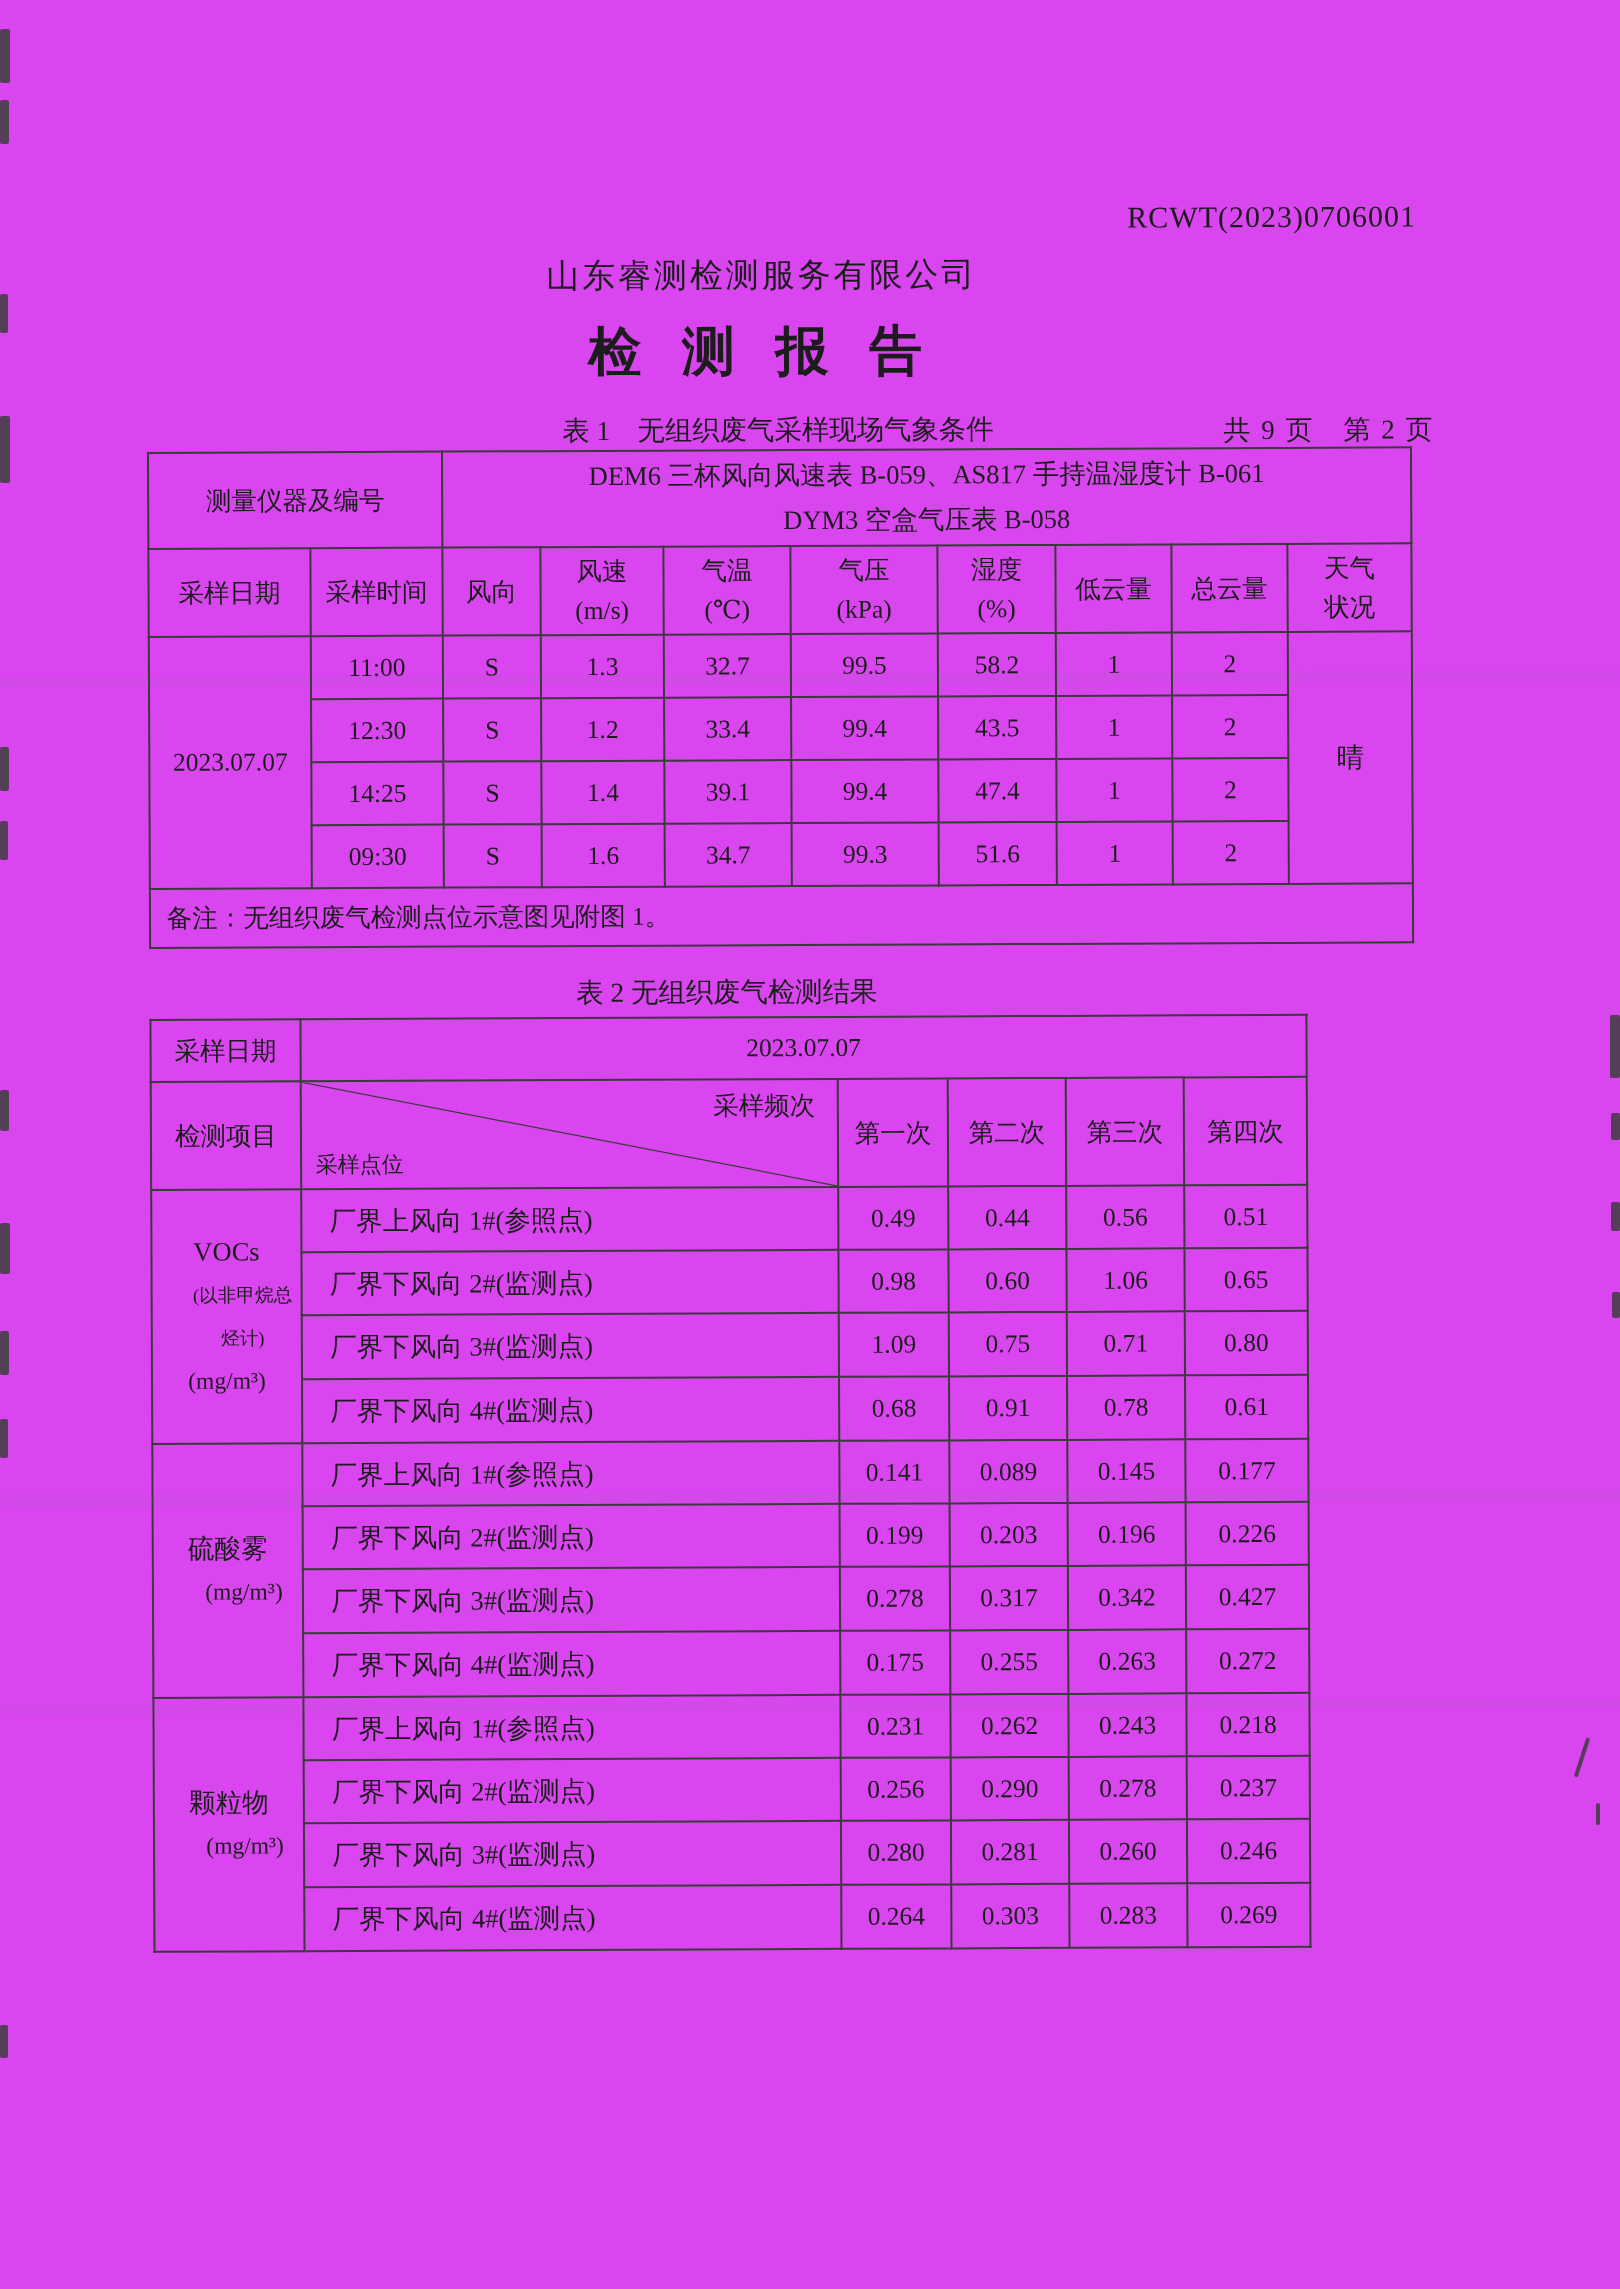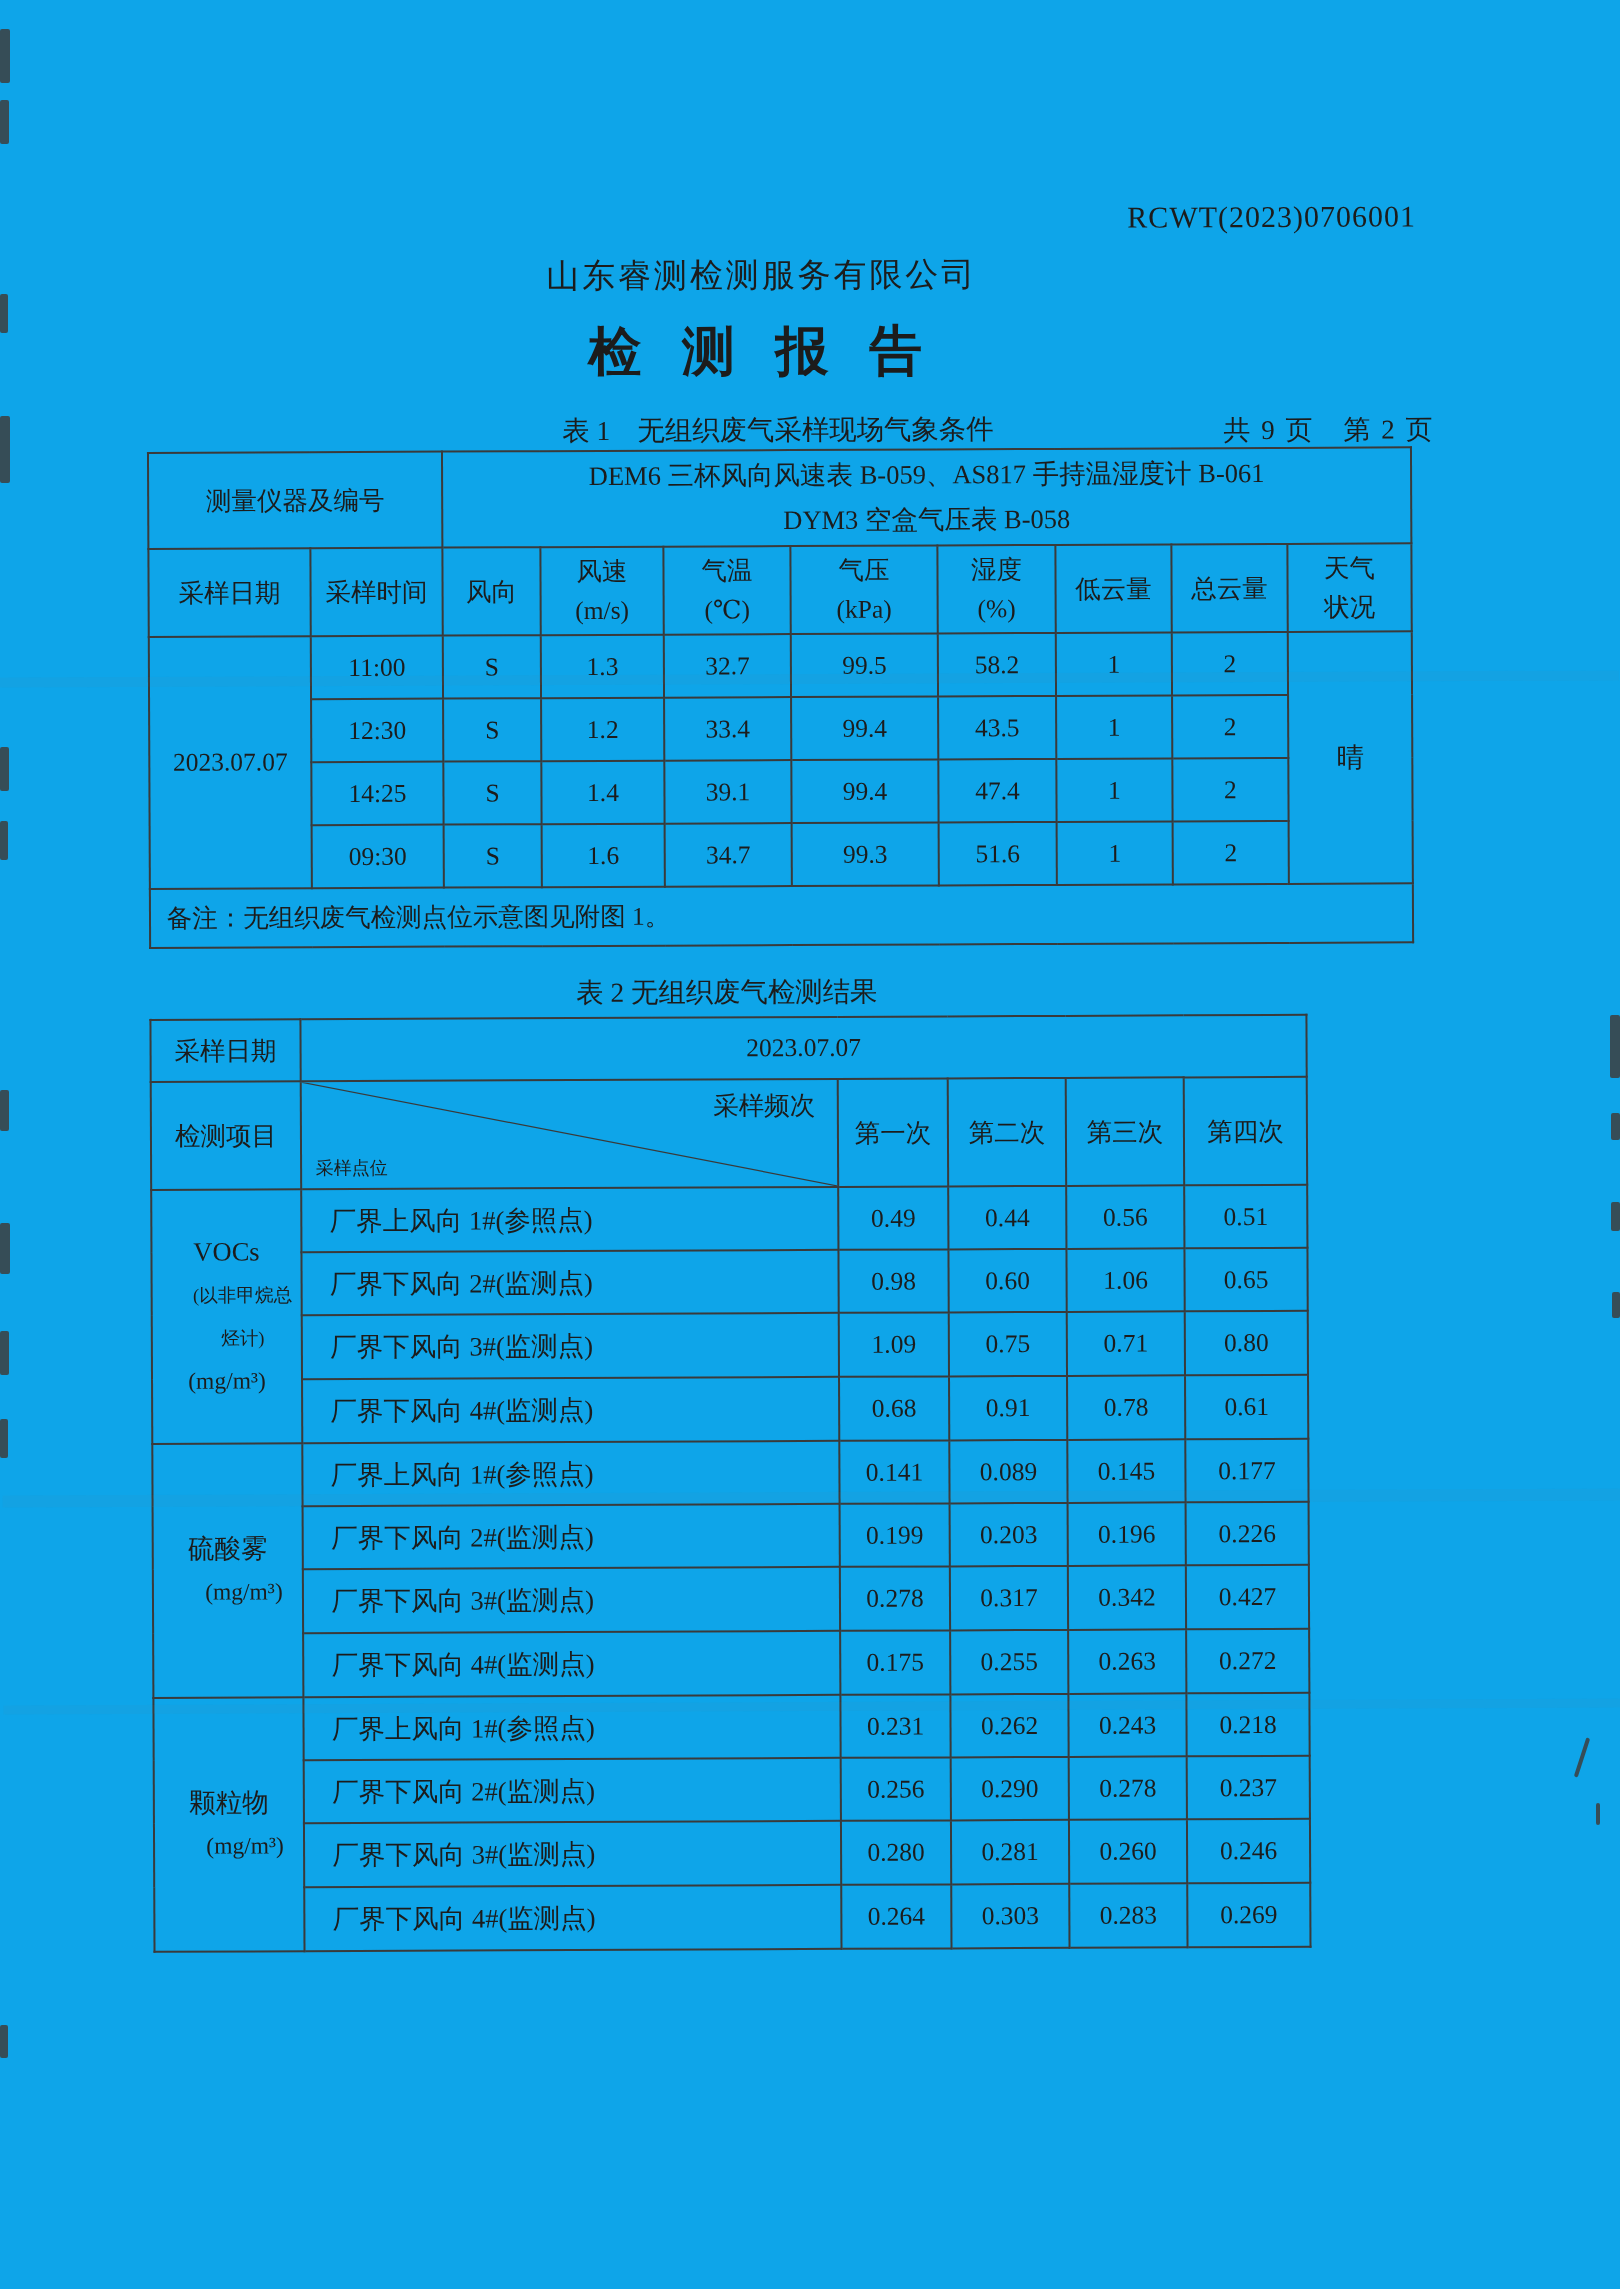--- a/index.html
+++ b/index.html
@@ -1,18 +1,18 @@
 <!DOCTYPE html>
 <html><head>
 <meta charset="utf-8">
 <style>
   html,body { margin:0; padding:0; background:#e8e8e6; }
   .sheet {
     position:relative; width:1620px; height:2290px; margin:0 auto;
-    background:#0ea5e9; overflow:hidden;
+    background:#d946ef; overflow:hidden;
     font-family:"Liberation Serif","DejaVu Serif",serif; color:#1c1c1c;
   }
   .tilt { position:absolute; inset:0; transform:rotate(-0.25deg); transform-origin:50% 40%; }
 
   .report-no { position:absolute; top:202px; left:980px; width:439px; text-align:right;
                font-size:30px; letter-spacing:1px; }
   .company   { position:absolute; top:253px; left:137px; width:1255px; text-align:center;
                font-size:33px; letter-spacing:2.9px; }
   .doc-title { position:absolute; top:316px; left:137px; width:1255px; text-align:center;
                font-size:53px; font-weight:bold; letter-spacing:13.7px; }
@@ -27,21 +27,21 @@
   td { border:2px solid #3a3a3a; text-align:center; vertical-align:middle;
        font-size:25.5px; padding:0; overflow:hidden; }
 
   .t1 .line, .t2 .line { line-height:39px; }
   .inst-cell .line { line-height:45px; font-size:26.5px; }
   .remark-cell { text-align:left; padding:5.9px 15.7px; font-size:25.5px; }
 
   .diag { position:relative; }
   .diag svg { position:absolute; inset:0; width:100%; height:100%; display:block; }
   .diag .d-top    { position:absolute; top:7.8px;  right:21.6px; font-size:25.5px;text-align:center; }
-  .diag .d-bottom { position:absolute; left:13.7px; bottom:7.8px; font-size:18px; }
+  .diag .d-bottom { position:absolute; left:13.7px; bottom:7.8px; font-size:22px; }
 
   .point-cell { text-align:left; padding-left:27.4px; font-size:26.5px; }
   .gname .l1 { font-size:26.5px; line-height:43px; }
   .gname .l2 { font-size:23.5px; line-height:43px;margin-left:32px; }
   .gname .l3 { font-size:23.5px; line-height:43px; }
   .gname .l2:empty, .gname .l3:empty { display:none; }
   .g-voc .l2 { font-size:18.6px; }
 
   .edge-mark { position:absolute; background:#3d3d3d; border-radius:2px; opacity:.85; }
   .scan-band { position:absolute; left:0; width:1620px; background:rgba(110,110,110,.05); }

